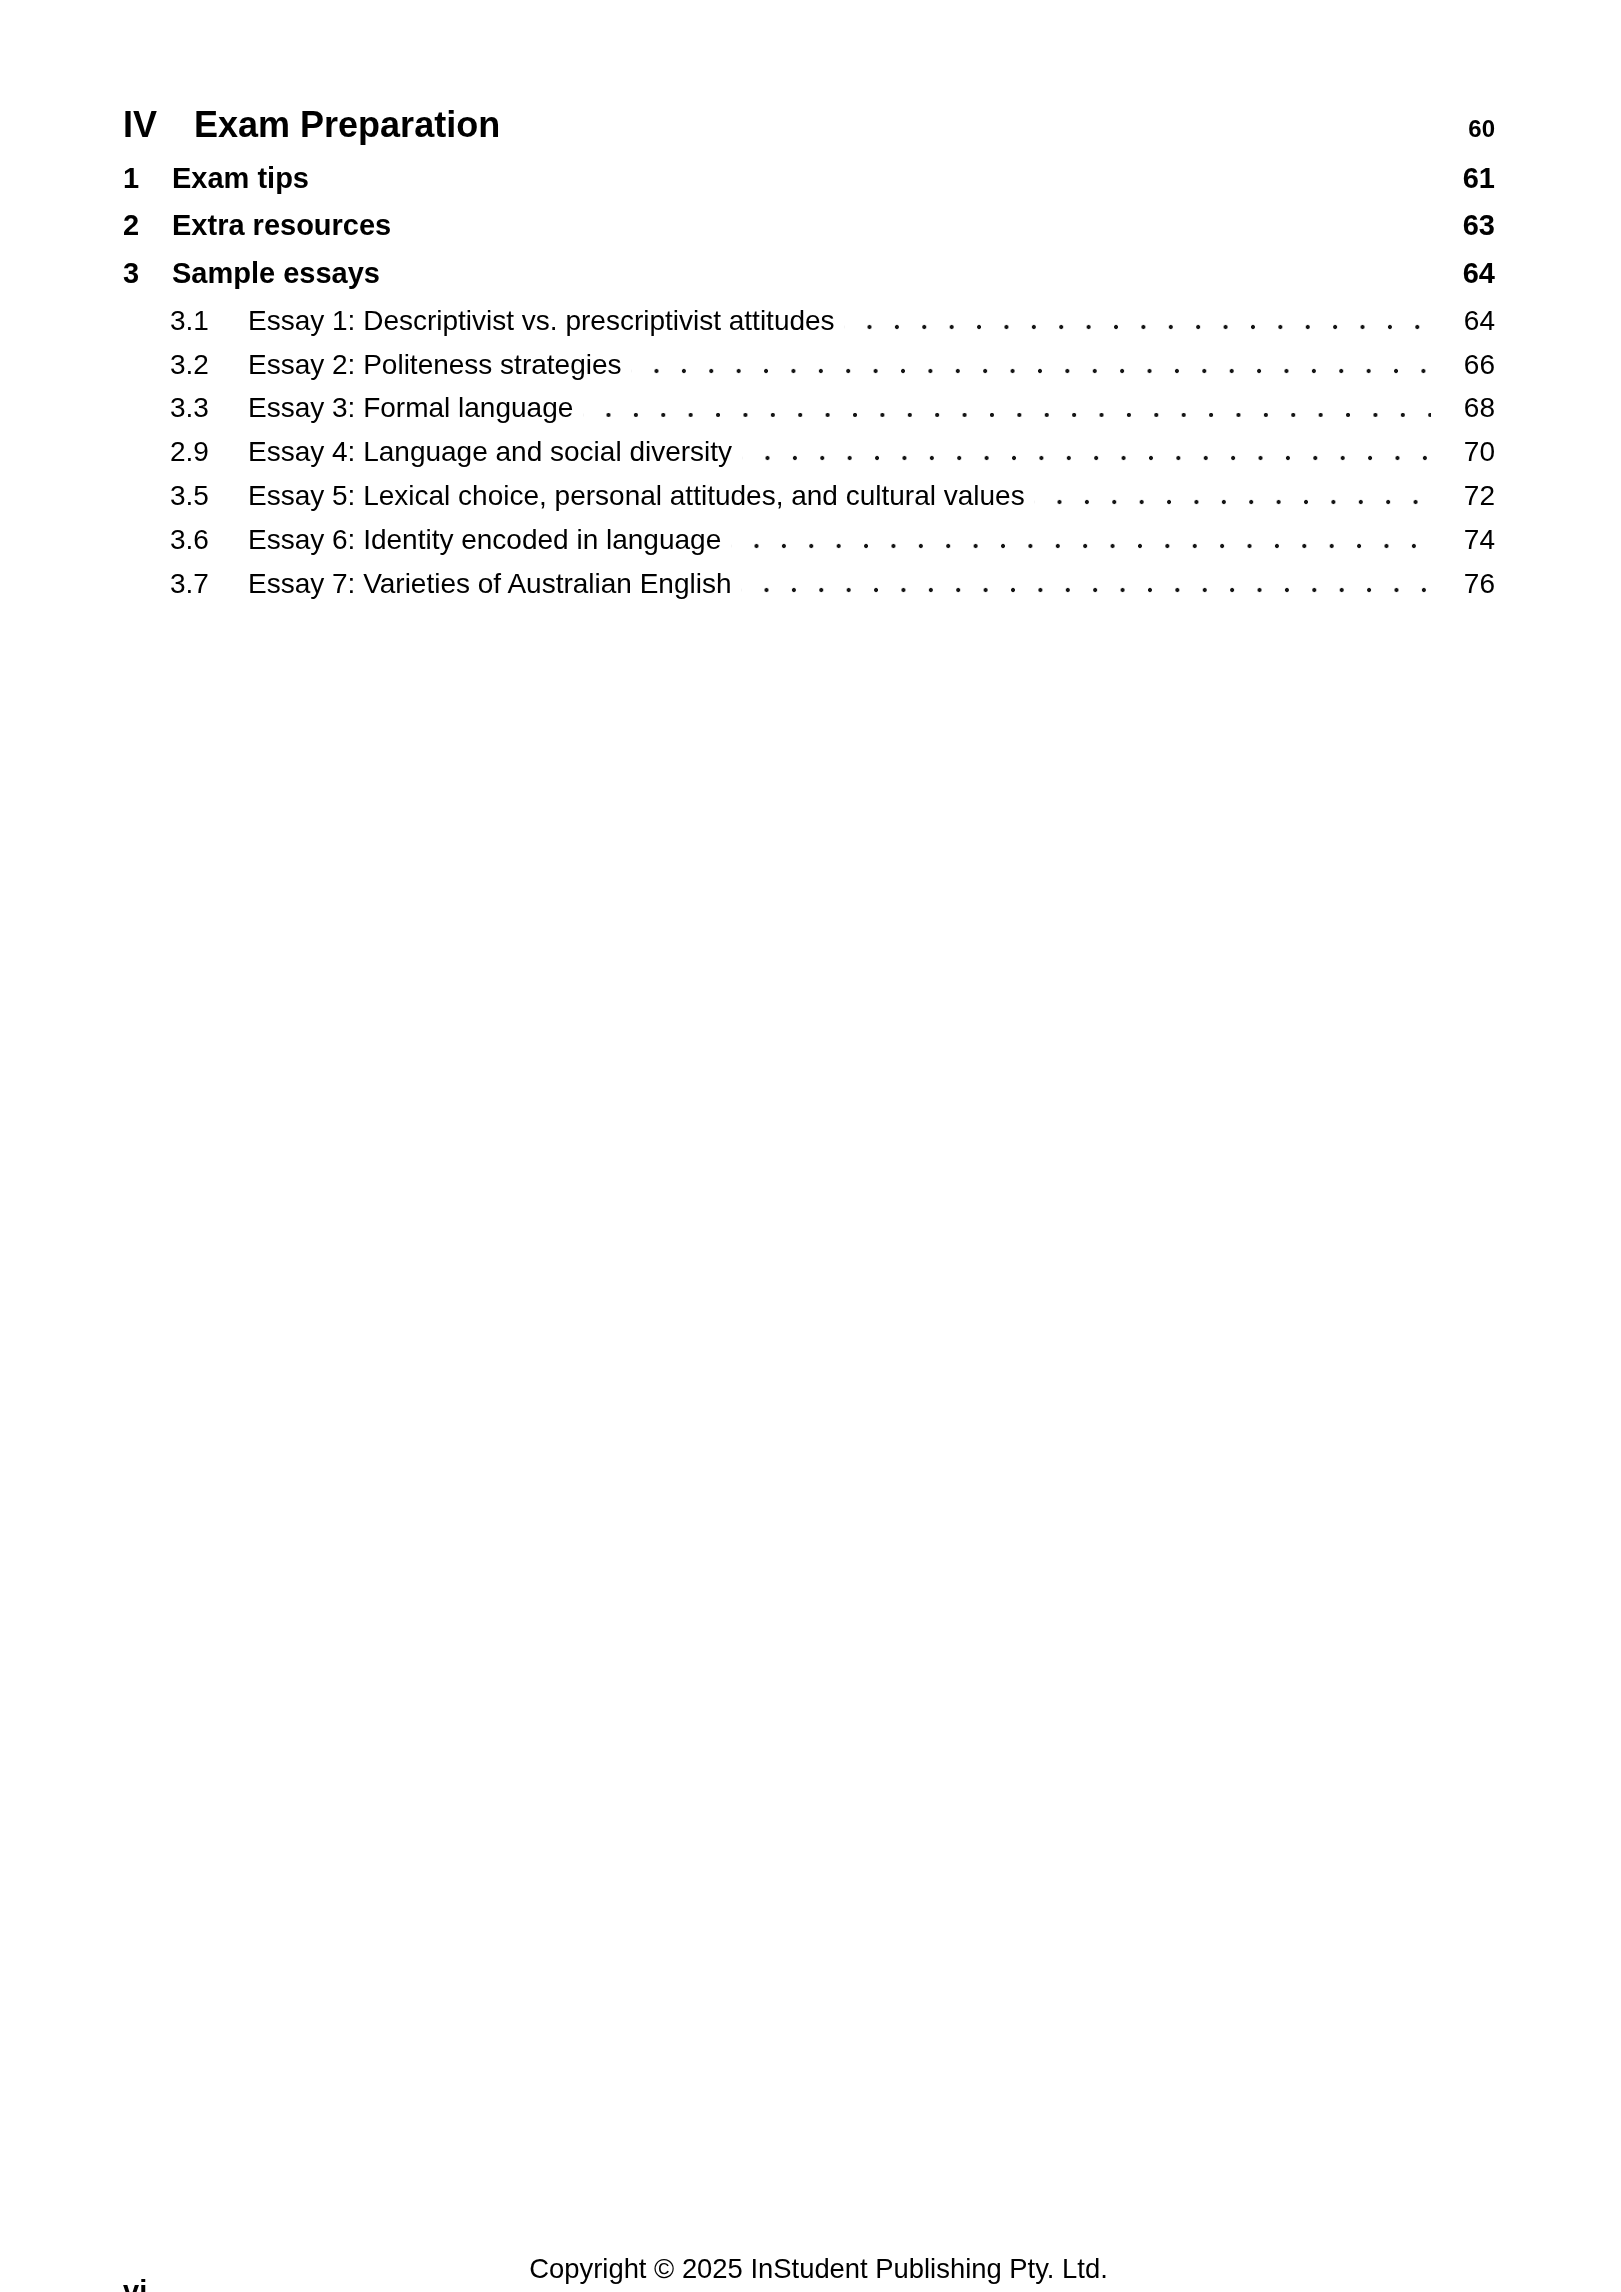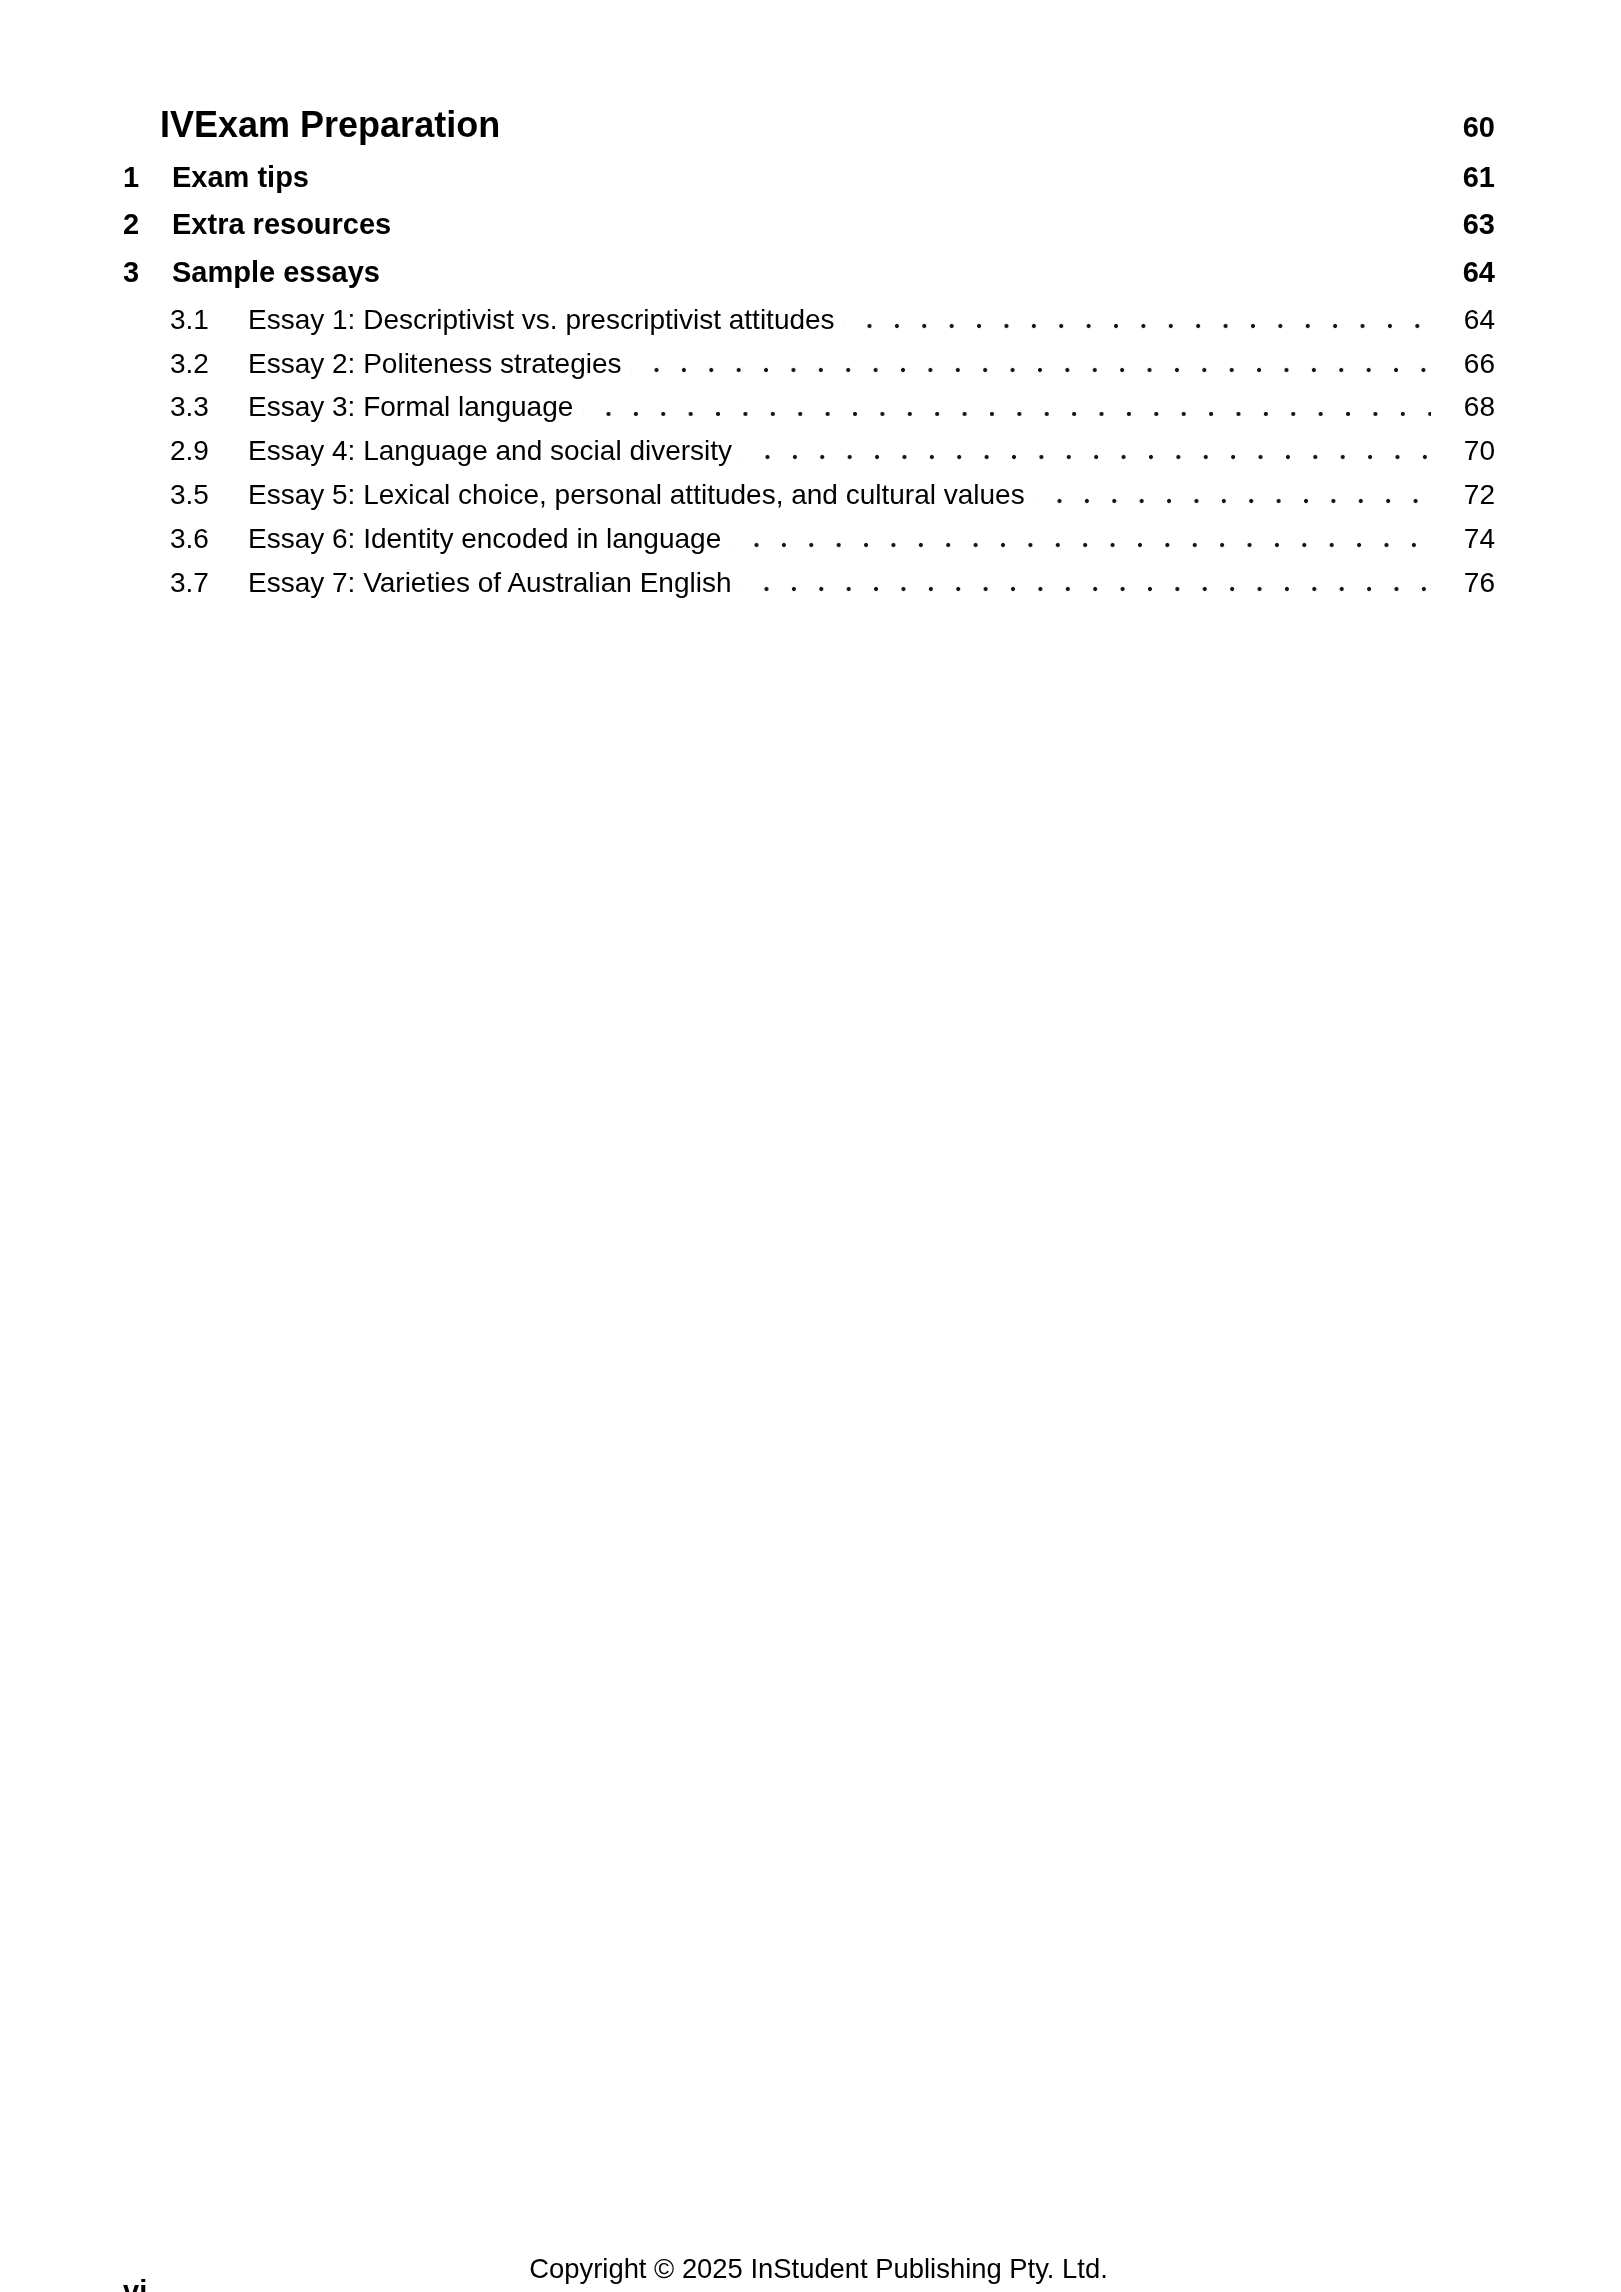--- a/index.html
+++ b/index.html
@@ -32,22 +32,22 @@
     align-items: baseline;
     white-space: nowrap;
   }
   
   .row.part {
     font-size: 36px;
     line-height: 43px;
     font-weight: bold;
     margin-bottom: 10.8px;
   }
-  .part .num { display: inline-block; width: 71px; text-align: right; }
-  .part .page-num { font-size: 29px; }
+  .part .num { display: inline-block; width: 71px; }
+  .part .page-num { font-size: 24px; }
   
   .row.chapter {
     font-size: 29px;
     line-height: 35px;
     font-weight: bold;
     margin-bottom: 12.7px;
   }
   .chapter .num { display: inline-block; width: 49px; }
   
   .row.section {

